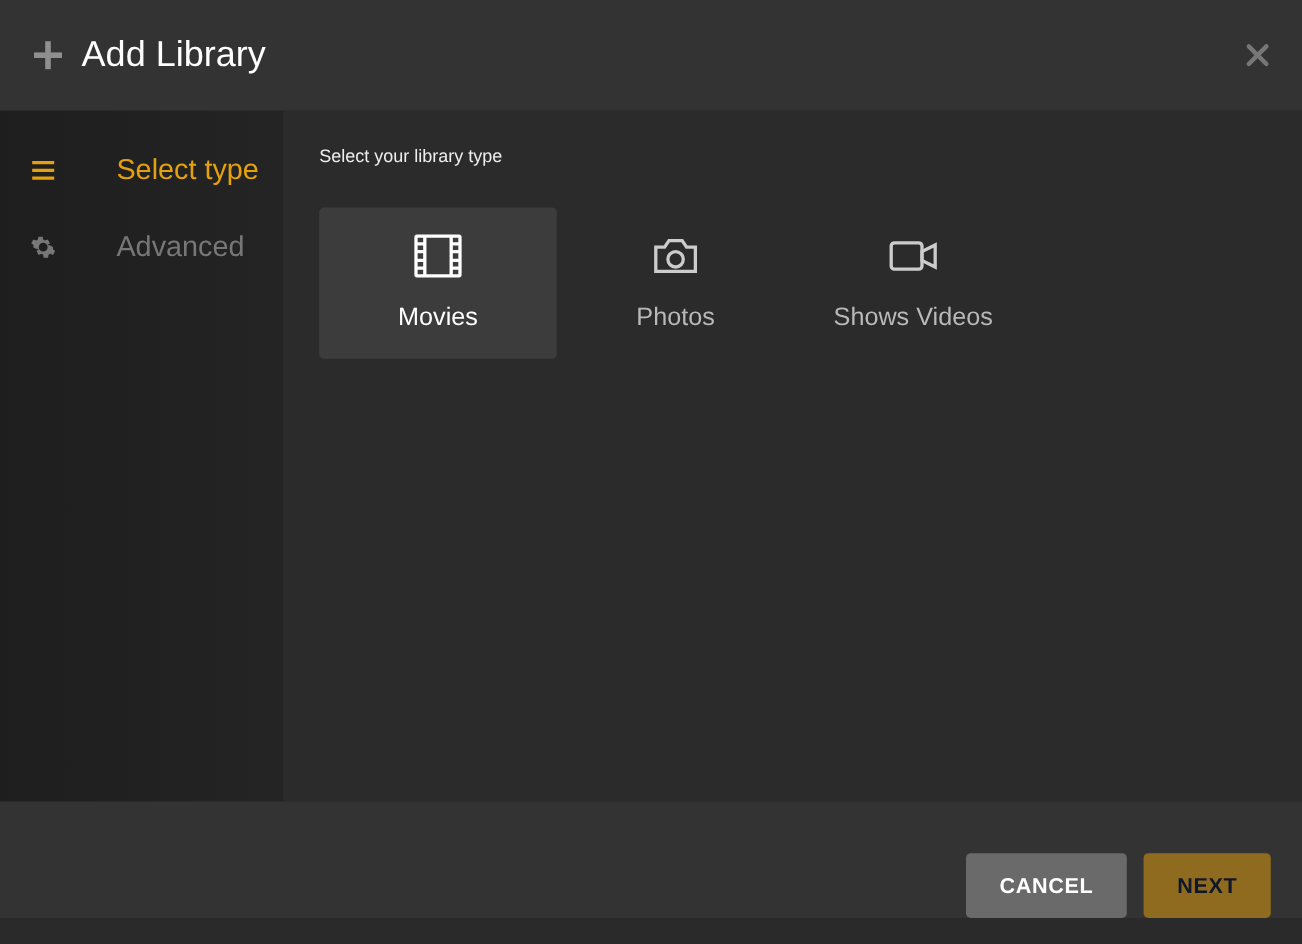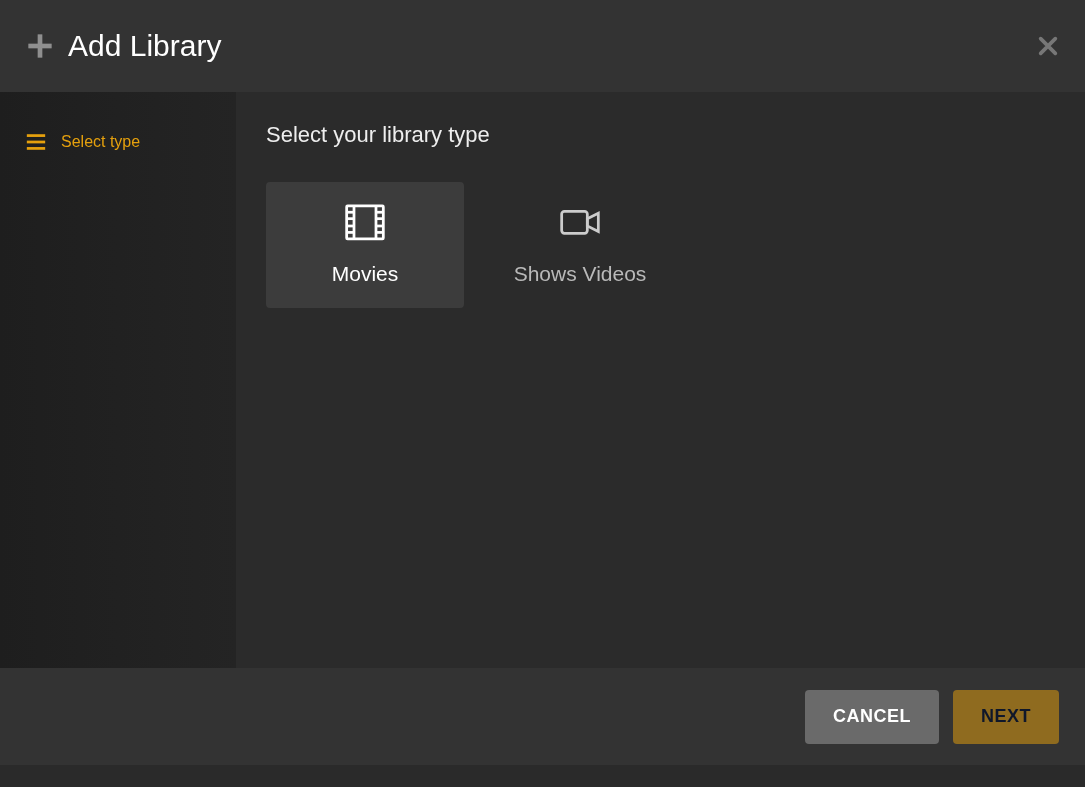--- a/index.html
+++ b/index.html
@@ -56,46 +56,47 @@
     background: linear-gradient(to right, #1e1e1e, #242424);
     padding-top: 18px;
   }
   .sidebar-item {
     display: flex;
     align-items: center;
     height: 64px;
     padding-left: 25px;
     cursor: pointer;
     color: #777777;
-    font-size: 16px;
+    font-size: 24px;
+    gap: 36px;
   }
   .sidebar-item.active {
     color: #e5a00d;
   }
   .sidebar-item .side-icon {
     width: 22px;
     height: 22px;
     margin-right: 14px;
     flex-shrink: 0;
   }
   .main {
     flex: 1;
     background: #2b2b2b;
     padding: 30px 30px 30px 30px;
   }
   .main-title {
-    font-size: 22px;
+    font-size: 15px;
     color: #eeeeee;
     font-weight: 400;
     margin-bottom: 34px;
   }
   .type-grid {
     display: flex;
     flex-wrap: wrap;
-    gap: 17px;
+    gap: 0px;
   }
   .type-card {
     width: 198px;
     height: 126px;
     display: flex;
     flex-direction: column;
     align-items: center;
     justify-content: center;
     border-radius: 4px;
     cursor: pointer;
@@ -114,21 +115,21 @@
   }
   .type-card.selected {
     background: #3c3c3c;
   }
   .type-card.selected .card-icon { color: #ffffff; }
   .type-card.selected .card-label { color: #ffffff; font-weight: 500; }
   .footer {
     height: 97px;
     background: #333333;
     display: flex;
-    align-items: center;
+    align-items: flex-end;
     justify-content: flex-end;
     padding-right: 26px;
   }
   .btn {
     height: 54px;
     padding: 0 28px;
     border: none;
     border-radius: 4px;
     font-size: 18px;
     font-weight: 600;
@@ -166,20 +167,28 @@
       <div class="sidebar-item active">
         <span class="side-icon">
           <svg viewBox="0 0 24 24" fill="none" stroke="currentColor" stroke-width="3">
               <line x1="2" y1="5" x2="22" y2="5"></line>
               <line x1="2" y1="12" x2="22" y2="12"></line>
               <line x1="2" y1="19" x2="22" y2="19"></line>
             </svg>
         </span>
         <span>Select type</span>
       </div>
+      <div class="sidebar-item">
+        <span class="side-icon">
+          <svg viewBox="0 0 24 24" fill="currentColor">
+              <path d="M12 8a4 4 0 100 8 4 4 0 000-8zm9 4a9 9 0 01-.2 1.9l2.1 1.6-2 3.5-2.5-1a7 7 0 01-1.6.9l-.4 2.6h-4l-.4-2.6a7 7 0 01-1.6-.9l-2.5 1-2-3.5 2.1-1.6A9 9 0 013 12a9 9 0 01.2-1.9L1.1 8.5l2-3.5 2.5 1a7 7 0 011.6-.9L7.6 2.5h4l.4 2.6a7 7 0 011.6.9l2.5-1 2 3.5-2.1 1.6A9 9 0 0121 12z"></path>
+            </svg>
+        </span>
+        <span>Advanced</span>
+      </div>
     </div>
 
     <div class="main">
       <div class="main-title">Select your library type</div>
 
       <div class="type-grid">
 
         <div class="type-card selected">
           <span class="card-icon">
             <svg viewBox="0 0 48 40" fill="none" stroke="currentColor" stroke-width="3">
@@ -194,20 +203,29 @@
                 <line x1="36" y1="16" x2="44" y2="16"></line>
                 <line x1="36" y1="24" x2="44" y2="24"></line>
                 <line x1="36" y1="31" x2="44" y2="31"></line>
             </svg>
           </span>
           <span class="card-label">Movies</span>
         </div>
 
 
 
+        <div class="type-card">
+          <span class="card-icon">
+            <svg viewBox="0 0 48 40" fill="none" stroke="currentColor" stroke-width="3">
+              <path d="M6 12 h8 l4 -6 h12 l4 6 h8 v22 h-36 z"></path>
+              <circle cx="24" cy="23" r="7"></circle>
+            </svg>
+          </span>
+          <span class="card-label">Photos</span>
+        </div>
 
         <div class="type-card">
           <span class="card-icon">
             <svg viewBox="0 0 48 40" fill="none" stroke="currentColor" stroke-width="3">
               <rect x="4" y="8" width="28" height="24" rx="3"></rect>
               <path d="M32 16 L44 10 V30 L32 24 Z"></path>
             </svg>
           </span>
           <span class="card-label">Shows Videos</span>
         </div>

